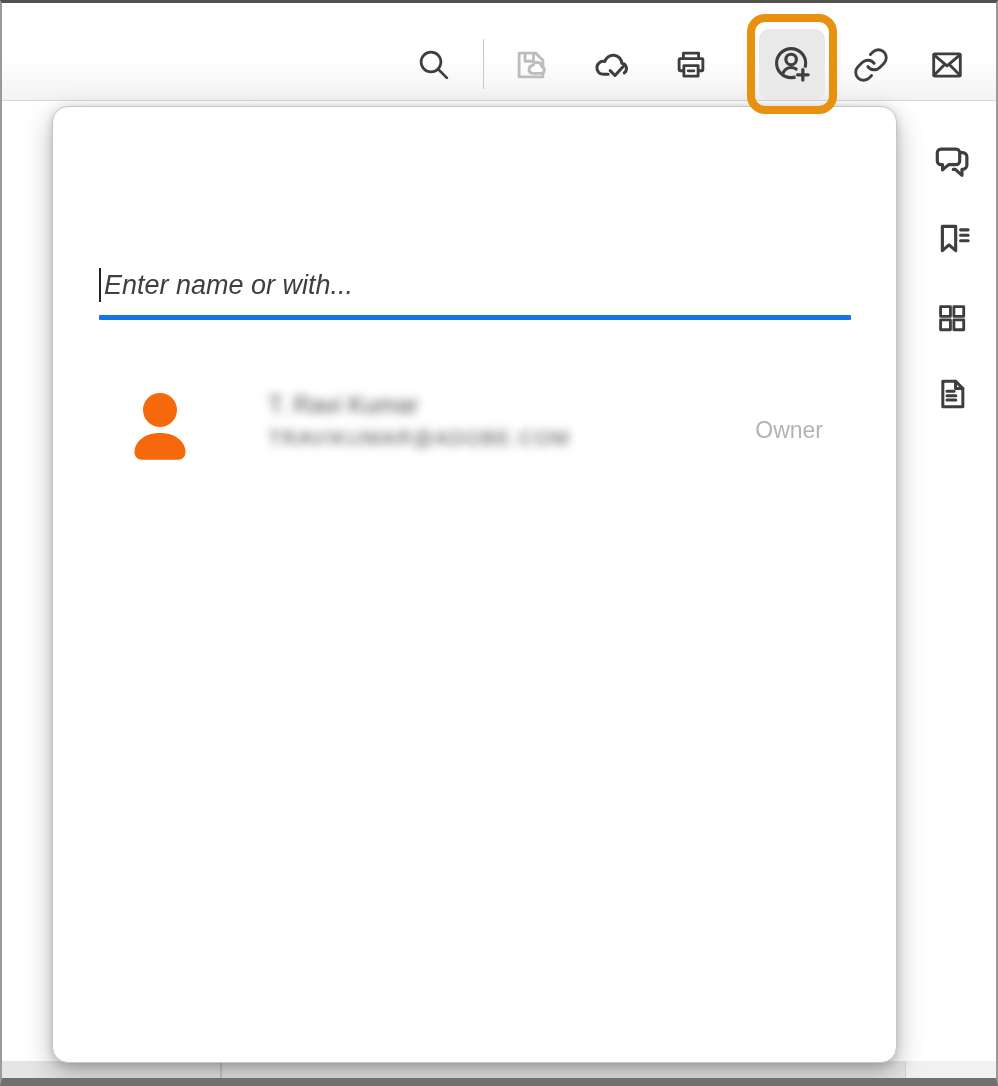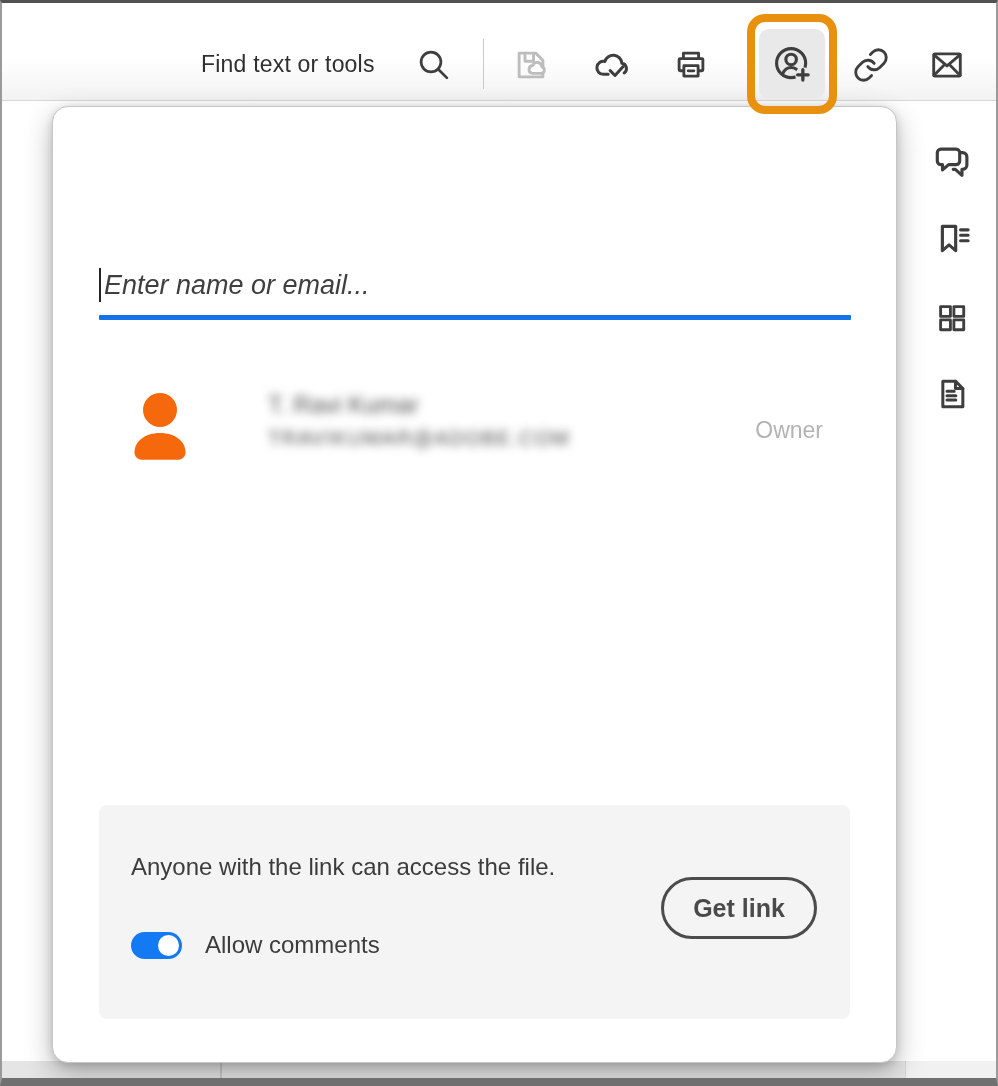--- a/index.html
+++ b/index.html
@@ -55,21 +55,20 @@
   .toggle{position:absolute;left:32px;top:127px;width:51px;height:27px;background:var(--toggle-blue,#147af3);border-radius:14px;}
   .toggle .knob{position:absolute;right:3px;top:3px;width:21px;height:21px;background:#fff;border-radius:50%;}
   .allow-label{position:absolute;left:106px;top:126px;font-size:24px;color:#3c3c3c;}
 </style>
 </head>
 <body>
 
 <div class="screen">
 
   <div class="toolbar">
-    <div class="find-label">Find text or tools</div>
 
     <div class="tb-btn" style="left:409px">
       <span>
         <svg width="36" height="36" viewBox="0 0 24 24">
             <g class="stroke" stroke-width="2">
               <circle cx="10" cy="10" r="6.6"></circle>
               <line x1="15" y1="15" x2="20.6" y2="20.6"></line>
             </g>
           </svg>
       </span>
@@ -199,39 +198,31 @@
 
   <div class="bottom-strip">
     <div class="vline" style="left:218px"></div>
     <div class="rail"></div>
   </div>
 
   <div class="popup">
 
     <div class="recipient-input">
       <span class="caret"></span>
-      <span>Enter name or email...</span>
+      <span>Enter name or with...</span>
     </div>
     <div class="input-underline"></div>
 
     <div class="owner-row">
       <span class="avatar">
         <svg width="60" height="76" viewBox="0 0 60 76">
           <circle cx="30" cy="19" r="17" fill="var(--avatar-orange,#F5680C)"></circle>
           <path d="M30 42 C14.5 42 4.5 50.5 4.5 61.5 c0 4 3.2 7.2 7.2 7.2 h36.6 c4 0 7.2-3.2 7.2-7.2 C55.5 50.5 45.5 42 30 42 z" fill="var(--avatar-orange,#F5680C)"></path>
         </svg>
       </span>
       <div class="owner-name">T. Ravi Kumar</div>
       <div class="owner-email">travikumar@adobe.com</div>
       <div class="owner-role">Owner</div>
     </div>
 
-    <div class="link-box">
-      <div class="link-msg">Anyone with the link can access the file.</div>
-      <button class="get-link-btn">Get link</button>
-      <div class="toggle">
-        <div class="knob"></div>
-      </div>
-      <div class="allow-label">Allow comments</div>
-    </div>
   </div>
 
 </div>
 
 </body></html>

